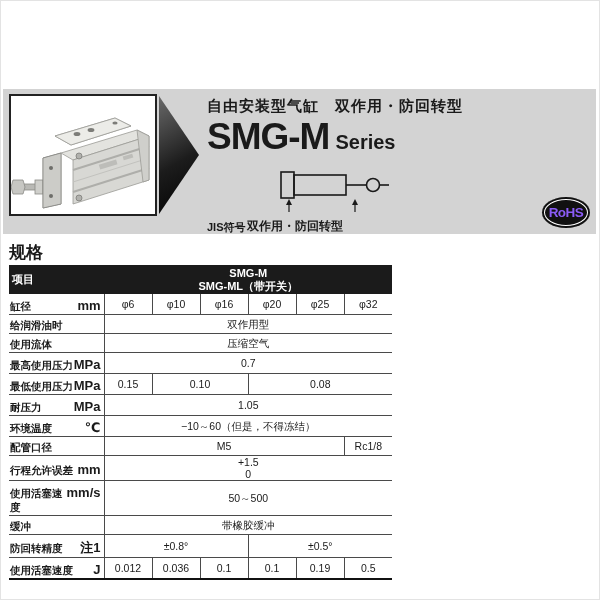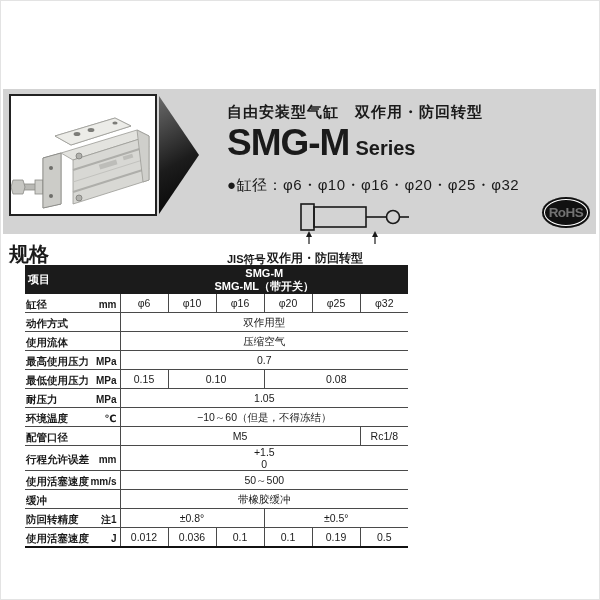--- a/index.html
+++ b/index.html
@@ -17,56 +17,56 @@
   }
   .photo-box {
     position:absolute; left:6px; top:5px; width:148px; height:122px;
     background:#fff; border:2px solid #222;
   }
   .arrow-tri {
     position:absolute; left:156px; top:7px; width:40px; height:118px;
     background:linear-gradient(150deg,#6a6a6a 0%,#1c1c1c 55%,#000 100%);
     clip-path:polygon(0 0, 100% 50%, 0 100%);
   }
-  .hero-text { position:absolute; left:204px; top:14px; right:10px;margin-left:20px; }
+  .hero-text { position:absolute; left:204px; top:8px; right:10px; }
   .hero-subtitle { font-size:15px; font-weight:bold; letter-spacing:1px; }
   .hero-title-row { margin-top:2px; line-height:38px; white-space:nowrap; }
   .series-name { font-size:37px; font-weight:bold; letter-spacing:-1px; }
   .series-suffix { font-size:20px; font-weight:bold; margin-left:6px; }
   .bore-line { margin-top:7px; font-size:15px; letter-spacing:0.5px; }
   .jis-row { margin-top:7px; display:flex; align-items:flex-end; }
   .jis-label { font-size:11px; font-weight:bold; margin-top:12px; width:56px; }
   .jis-figure { position:relative; }
   .jis-caption { font-size:12px; font-weight:bold; margin-left:-16px; white-space:nowrap; }
   .rohs {
     position:absolute; right:6px; bottom:6px; width:48px; height:31px;
     background:#111; border-radius:50%;
     box-shadow:inset 0 0 0 2px #111, inset 0 0 0 3px #fff;
     display:flex; align-items:center; justify-content:center;
-    color:#737373; font-size:13.5px; font-weight:bold; letter-spacing:-0.5px;
+    color:#8b5cf6; font-size:13.5px; font-weight:bold; letter-spacing:-0.5px;
   }
 
   
-  .spec-heading { position:absolute; left:8px; top:240px; font-size:20px; font-weight:bold; }
-  .spec-table-wrap { position:absolute; left:24px; top:264px; width:383px; }
+  .spec-heading { position:absolute; left:8px; top:240px; font-size:17px; font-weight:bold; }
+  .spec-table-wrap { position:absolute; left:8px; top:264px; width:383px; }
   table { border-collapse:collapse; table-layout:fixed; width:383px; }
   col.c-label { width:95px; }
   col.c-data  { width:48px; }
   thead th {
     background:#1b1b1b; color:#fff; font-size:11px; font-weight:bold;
     height:29px; vertical-align:middle; padding:1px 3px;
   }
   th.item-head { text-align:left; }
   th.model-head { text-align:center; line-height:13px; border-left:1px solid #1b1b1b; }
   tbody th.label-cell {
     font-weight:bold; font-size:10.5px; text-align:left;
     padding:4px 3px 0 1px; border-bottom:1px solid #4a4a4a;
   }
   tbody th.label-cell .cellflex { display:flex; justify-content:space-between; align-items:baseline; }
-  tbody th.label-cell .unit { font-size:10px; }
+  tbody th.label-cell .unit { font-size:13px; }
   tbody td {
     font-size:10.5px; text-align:center; height:13px; line-height:12px;
     padding:0 10px; border-bottom:1px solid #4a4a4a; border-left:1px solid #4a4a4a;
     white-space:pre-line;
   }
   tbody tr:last-child td, tbody tr:last-child th { border-bottom:2px solid #111; }
   .footnote { position:absolute; left:8px; top:499px; font-size:9.5px; color:#222; }
 </style>
 </head>
 <body>
@@ -113,21 +113,20 @@
       </svg>
     </div>
 
     <div class="arrow-tri"></div>
 
     <div class="hero-text">
       <div class="hero-subtitle">自由安装型气缸　双作用・防回转型</div>
       <div class="hero-title-row">
         <span class="series-name">SMG-M</span><span class="series-suffix">Series</span>
       </div>
-      <div class="bore-line">●缸径：φ6・φ10・φ16・φ20・φ25・φ32</div>
       <div class="jis-row">
         <div class="jis-label">JIS符号</div>
         <div class="jis-figure">
           <svg width="140" height="44" viewBox="0 0 140 44">
 
             <rect x="18" y="2" width="13" height="26" fill="none" stroke="#1a1a1a" stroke-width="1.6"></rect>
 
             <rect x="31" y="5" width="52" height="20" fill="none" stroke="#1a1a1a" stroke-width="1.6"></rect>
 
             <line x1="83" y1="15" x2="104" y2="15" stroke="#1a1a1a" stroke-width="1.6"></line>
@@ -181,21 +180,21 @@
             <td colspan="1">φ6</td>
             <td colspan="1">φ10</td>
             <td colspan="1">φ16</td>
             <td colspan="1">φ20</td>
             <td colspan="1">φ25</td>
             <td colspan="1">φ32</td>
           </tr>
           <tr>
             <th class="label-cell">
               <span class="cellflex">
-                <span>动作方式</span>
+                <span>给润滑油时</span>
                 <span class="unit"></span>
               </span>
             </th>
             <td colspan="6">双作用型</td>
           </tr>
           <tr>
             <th class="label-cell">
               <span class="cellflex">
                 <span>使用流体</span>
                 <span class="unit"></span>

